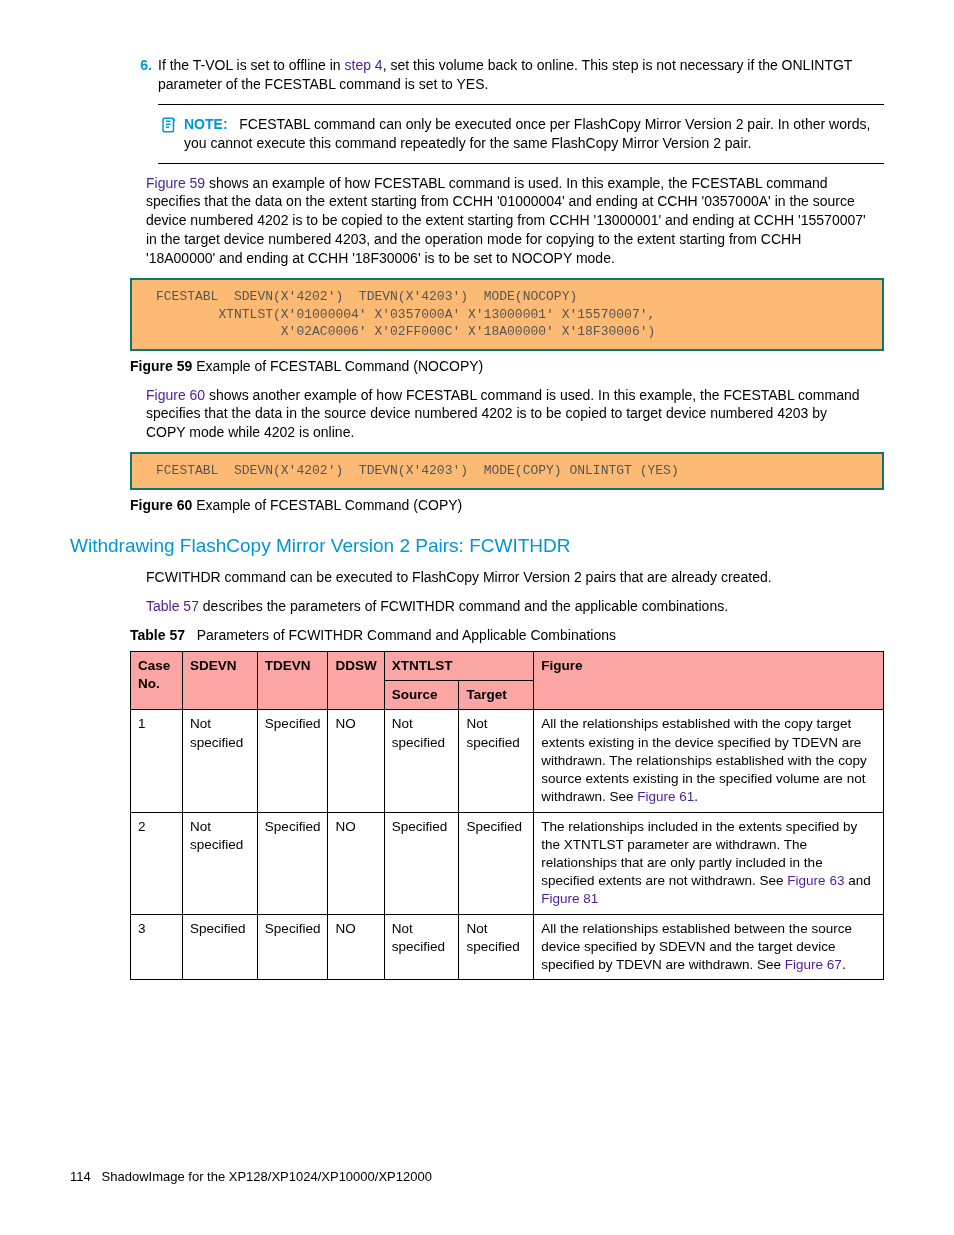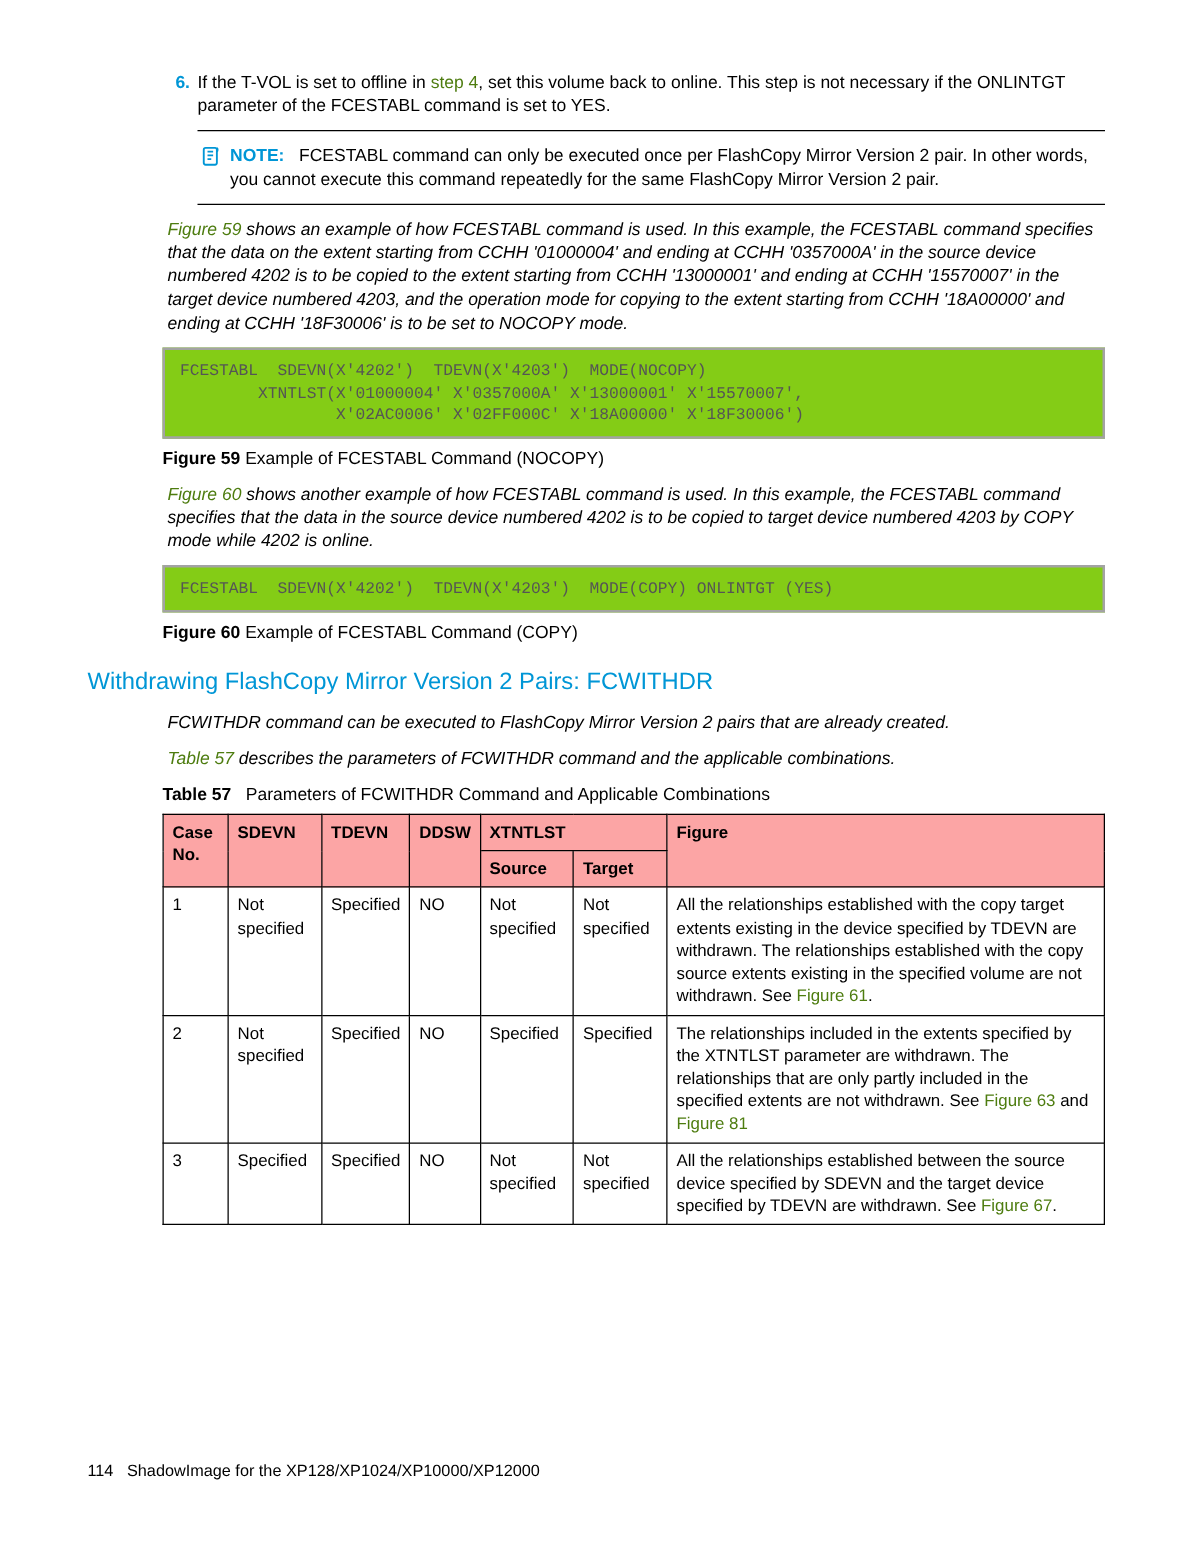--- a/index.html
+++ b/index.html
@@ -42,31 +42,30 @@
     margin-right: 6px;
     margin-left: -26px;
     flex-shrink: 0;
     padding-top:1px;
   }
   .note-label {
     color: #0096d6;
     font-weight: bold;
   }
   a.link {
-    color: #4d7c0f;
+    color: #4c1d95;
     text-decoration: none;
   }
   .para {
-    margin: 10px 4px;
-    font-style: italic;
+    margin: 10px 16px;
   }
   .code-block {
-    border: 2px solid #a3a3a3;
-    background: #84cc16;
-    padding: 8px 12px;
+    border: 2px solid #0f766e;
+    background: #fdba74;
+    padding: 8px 24px;
     font-family: "Courier New", monospace;
     font-size: 13px;
     white-space: pre;
     color: #555;
     margin: 10px 0 6px 0;
   }
   .fig-caption {
     font-size: 14px;
     margin: 4px 0 10px 0;
   }

